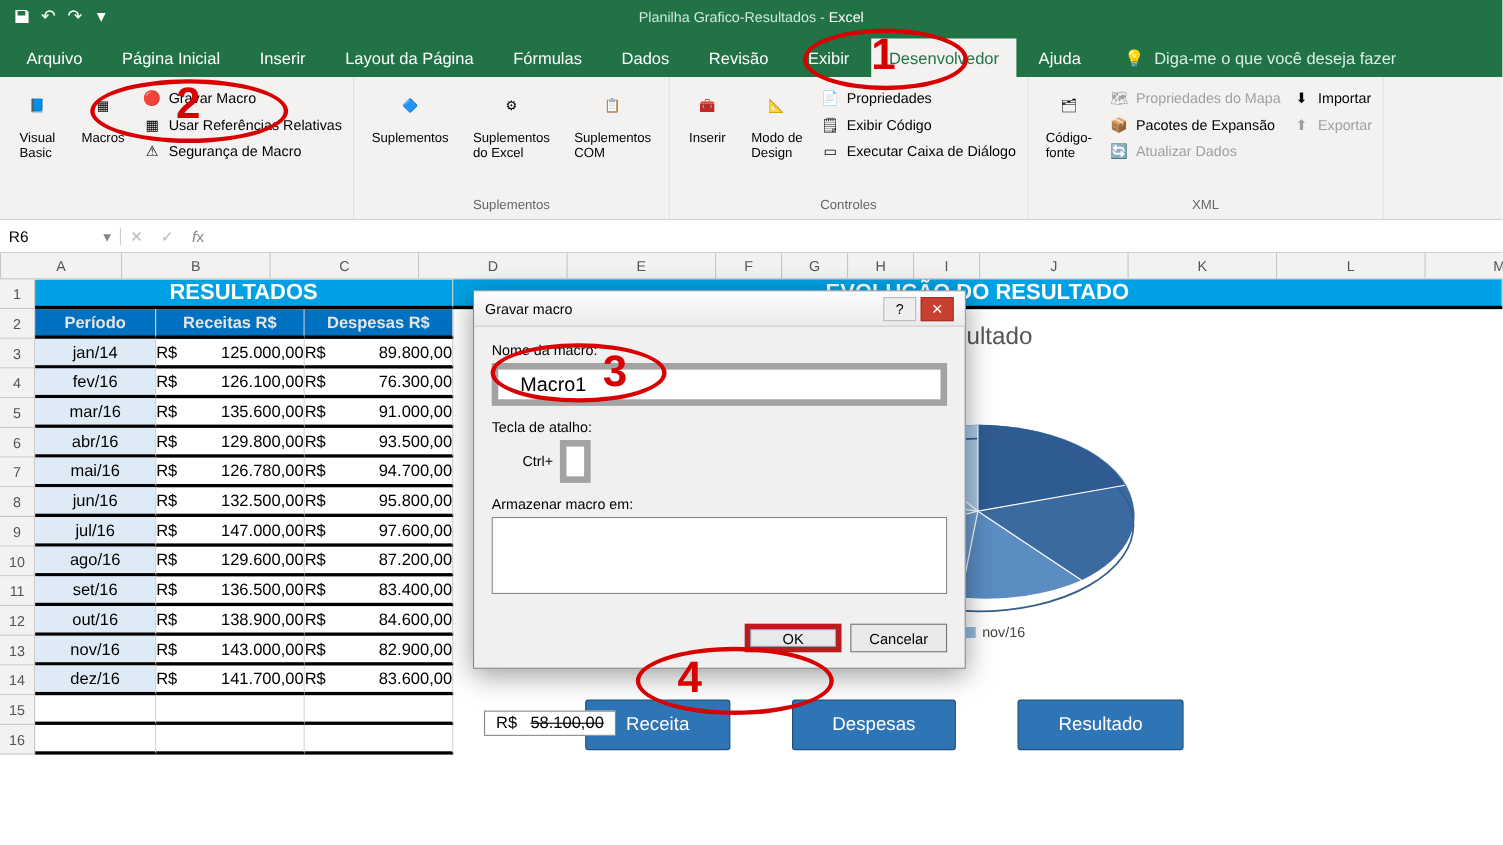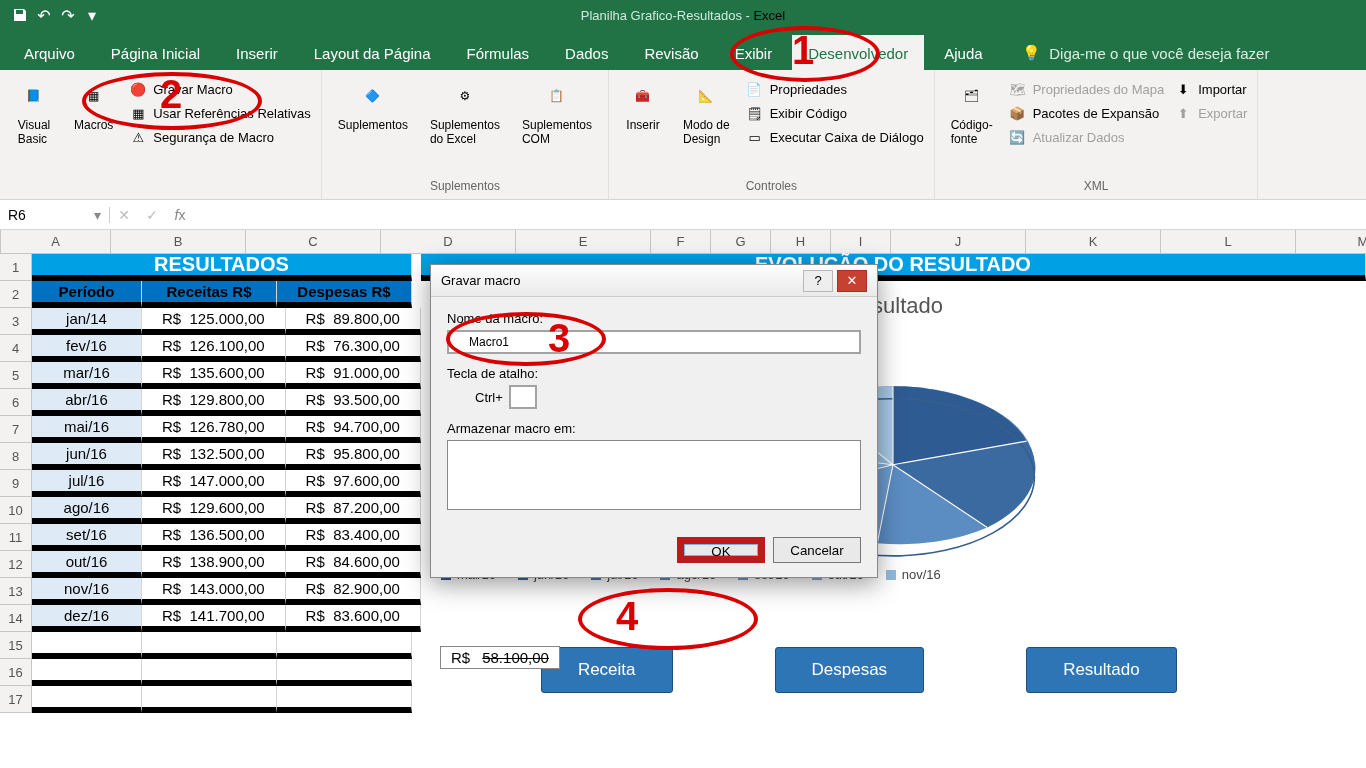--- a/index.html
+++ b/index.html
@@ -1,21 +1,21 @@
 <!DOCTYPE html>
 <html><head>
 <meta charset="utf-8">
 <style>
 * { margin: 0; padding: 0; box-sizing: border-box; font-family: "Segoe UI", sans-serif; }
 body { width: 1366px; height: 768px; overflow: hidden; background: #fff; position: relative; }
 
 .titlebar { height: 30px; background: #217346; display: flex; align-items: center; padding: 0 8px; color: #fff; }
 .titlebar .qa-btn { width: 24px; height: 24px; display: inline-flex; align-items: center; justify-content: center; color: #fff; cursor: pointer; }
 .titlebar .title { position: absolute; left: 50%; transform: translateX(-50%); font-size: 13px; color: #cfe8dc; }
-.titlebar .title .bold { color: #000000; }
+.titlebar .title .bold { color: #ffffff; }
 
 .tabbar { height: 40px; background: #217346; display: flex; align-items: flex-end; padding-left: 8px; color: #fff; font-size: 15px; gap: 4px; }
 .tabbar .tab { padding: 10px 16px 8px; cursor: pointer; }
 .tabbar .tab.active { background: #f3f2f1; color: #217346; }
 .tabbar .tellme { margin-left: 20px; display: flex; align-items: center; gap: 8px; padding-bottom: 8px; color: #d7eee3; }
 
 .ribbon { height: 130px; background: #f3f2f1; border-bottom: 1px solid #d4d4d4; display: flex; }
 .rgroup { border-right: 1px solid #e1e1e1; padding: 4px 10px 0; display: flex; flex-direction: column; }
 .rgroup .gtitle { text-align: center; font-size: 12px; color: #666; margin-top: auto; padding-bottom: 6px; }
 .rgroup .gbody { display: flex; gap: 10px; align-items: flex-start; }
@@ -33,55 +33,55 @@
 .fn-ico.disabled { color: #bbb; }
 
 .sheet { display: flex; height: 538px; overflow: hidden; }
 .colhdr { height: 24px; background: #f3f2f1; border-bottom: 1px solid #c6c6c6; display: flex; position: sticky; top: 0; }
 .colhdr .corner { width: 32px; border-right: 1px solid #c6c6c6; background: #f3f2f1; }
 .colhdr .ch { flex: 0 0 135px; text-align: center; font-size: 13px; color: #555; border-right: 1px solid #c6c6c6; line-height: 24px; }
 .colhdr .chA { flex: 0 0 110px; }
 .rows { display: flex; flex-direction: column; }
 .row { display: flex; height: 27px; }
 .rh { width: 32px; background: #f3f2f1; border-right: 1px solid #c6c6c6; border-bottom: 1px solid #c6c6c6; text-align: center; font-size: 13px; color: #555; line-height: 27px; }
-.cell { border-right: 1px solid #d4d4d4; border-bottom: 6px solid #000000; padding: 0 20px; font-size: 15px; display: flex; align-items: center; flex: 0 0 135px; }
+.cell { border-right: 1px solid #d4d4d4; border-bottom: 3px solid #000000; padding: 0 0; font-size: 15px; display: flex; align-items: center; flex: 0 0 135px; }
 .cell.colA { flex: 0 0 110px; justify-content: center; }
 
 .hdr1 { background: #00a1e4; color: #fff; font-weight: bold; font-size: 20px; justify-content: center; }
-.hdr2 { background: #0070c0; color: #000000; font-weight: bold; justify-content: center; }
+.hdr2 { background: #0070c0; color: #e5e5e5; font-weight: bold; justify-content: center; }
 .periodcell { background: #deebf7; justify-content: center; }
 .rs { color: #000; }
 
 .chartarea { flex: 1; position: relative; }
 .chart-title { text-align: center; font-size: 22px; color: #555; margin-top: 12px; }
 .pie { width: 320px; height: 220px; margin: 20px auto 0; position: relative; }
 .pie svg { width: 100%; height: 100%; }
 .legend { display: flex; gap: 22px; font-size: 13px; color: #444; padding: 8px 0 0 20px; }
 .legend .li { display: flex; align-items: center; gap: 6px; }
 .legend .sw { width: 10px; height: 10px; }
 
-.chartbtns { position: absolute; bottom: 20px; left: 120px; display: flex; gap: 102px; }
+.chartbtns { position: absolute; bottom: 4px; left: 120px; display: flex; gap: 56px; }
 .chartbtn { background: #2e75b6; color: #fff; border: 1px solid #1f4e79; border-radius: 3px; padding: 12px 36px; font-size: 17px; cursor: pointer; }
 
 
 .dialog { position: absolute; left: 430px; top: 264px; width: 448px; background: #f0f0f0; border: 1px solid #888; box-shadow: 0 6px 24px rgba(0,0,0,.4); font-size: 13px; }
 .dlg-title { height: 32px; background: linear-gradient(#fdfdfd,#eaeaea); border-bottom: 1px solid #ccc; display: flex; align-items: center; padding: 0 10px; justify-content: space-between; }
 .dlg-title .wbtns { display: flex; gap: 4px; }
 .dlg-title .wbtn { width: 30px; height: 22px; border: 1px solid #b8b8b8; display: flex; align-items: center; justify-content: center; background: #eee; cursor: pointer; }
 .dlg-title .wbtn.close { background: #c84031; color: #fff; border-color: #a83023; }
 .dlg-body { padding: 14px 16px; }
 .dlg-body label { display: block; margin-bottom: 4px; }
-.dlg-body input[type=text] { width: 100%; padding: 3px 6px; border: 2px solid #a3a3a3; background: #fff; margin-bottom: 12px; font-size: 12px; }
+.dlg-body input[type=text] { width: 100%; padding: 3px 6px; border: 6px solid #a3a3a3; background: #fff; margin-bottom: 12px; font-size: 18px; }
 .dlg-body .shortcut { display: flex; align-items: center; gap: 6px; margin-bottom: 12px; padding-left: 28px; }
 .dlg-body .shortcut input { width: 28px; margin: 0; text-align: center; }
 .dlg-body select { width: 100%; padding: 3px; margin-bottom: 12px; border: 1px solid #888; background: #fff; }
 .dlg-body textarea { width: 100%; height: 70px; border: 1px solid #888; resize: none; }
 .dlg-foot { padding: 10px 16px 14px; display: flex; justify-content: flex-end; gap: 8px; }
 .dlg-foot button { width: 88px; height: 26px; border: 1px solid #777; background: #e9e9e9; cursor: pointer; }
-.dlg-foot button.ok { border: 7px solid #b91c1c; box-shadow: 0 0 0 1px #7ab5e0 inset; }
+.dlg-foot button.ok { border: 5px solid #b91c1c; box-shadow: 0 0 0 1px #7ab5e0 inset; }
 
 
 .ann-ellipse { position: absolute; border: 4px solid #d80000; border-radius: 50%; pointer-events: none; }
 .ann-num { position: absolute; color: #d80000; font-size: 40px; font-weight: bold; pointer-events: none; font-family: Arial; }
 </style>
 </head>
 <body>
 
 <div class="titlebar">
   <span class="qa-btn">
@@ -341,26 +341,20 @@
             <div class="cell"><span class="rs">R$</span>&nbsp;&nbsp;<span style="margin-left:auto">83.600,00</span></div>
           </div>
           <div class="row">
             <div class="rh">15</div>
             <div class="cell colA"></div>
             <div class="cell"></div>
             <div class="cell"></div>
           </div>
           <div class="row">
             <div class="rh">16</div>
-            <div class="cell colA"></div>
-            <div class="cell"></div>
-            <div class="cell"></div>
-          </div>
-          <div class="row">
-            <div class="rh">17</div>
             <div class="cell colA"></div>
             <div class="cell"></div>
             <div class="cell"></div>
           </div>
         </div>
 
       <div class="chartarea">
         <div class="cell hdr1" style="flex:none;width:100%;height:27px">EVOLUÇÃO DO RESULTADO</div>
         <div class="chart-title">Resultado</div>
         <div class="pie">

